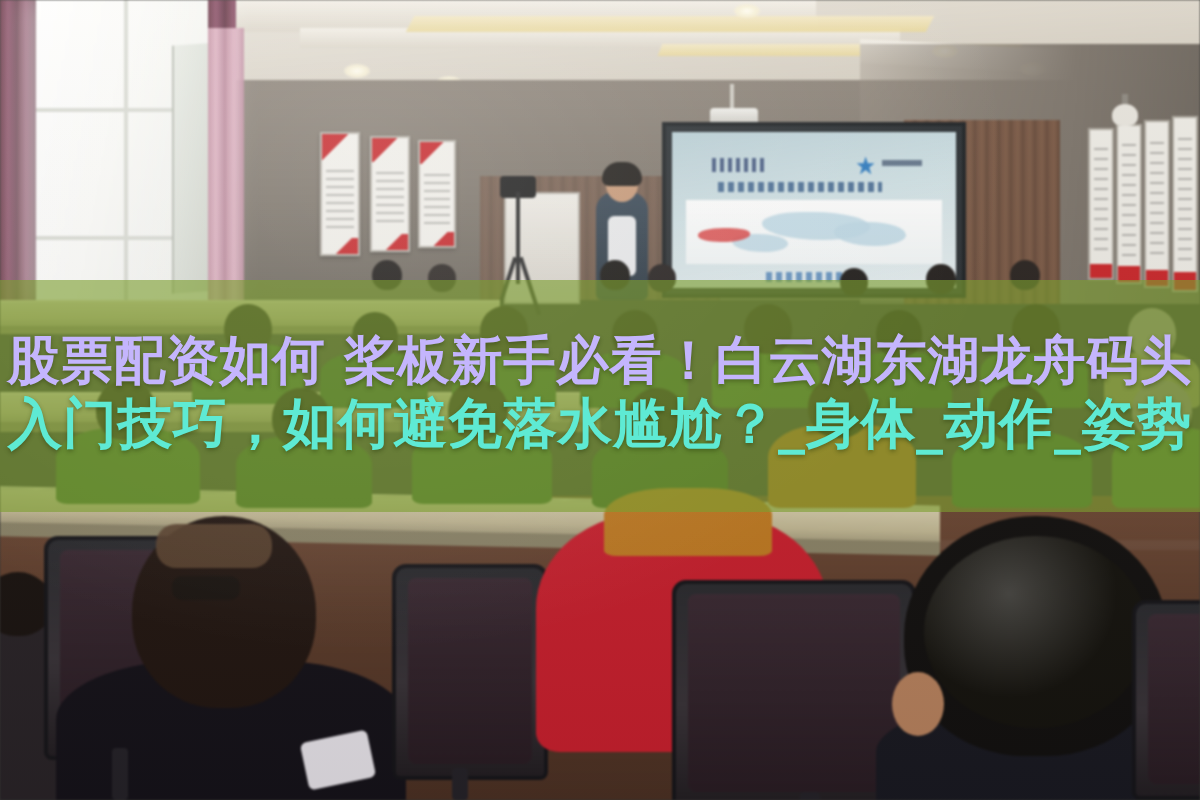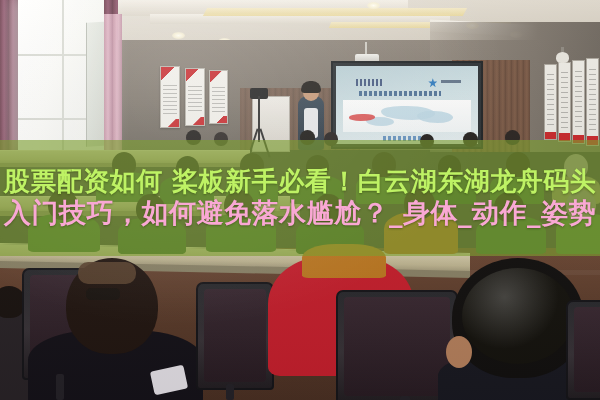--- a/index.html
+++ b/index.html
@@ -556,17 +556,17 @@
 
     <div class="chair-leg" style="left:56px;  top:374px; width:8px;  height:26px;"></div>
     <div class="chair-leg" style="left:226px; top:384px; width:8px;  height:16px;"></div>
     <div class="chair-leg" style="left:400px; top:396px; width:10px; height:10px;"></div>
 
   </div>
 
   <div class="grade"></div>
 
   <div class="band" id="band" style="top: 140px; height: 116px; background: rgba(124, 158, 49, 0.62);">
-    <div class="band-line l1" style="color: #bef264; font-size: 26px;">股票配资如何 桨板新手必看！白云湖东湖龙舟码头</div>
-    <div class="band-line l2" style="color: #f9a8d4; font-size: 27px;">入门技巧，如何避免落水尴尬？_身体_动作_姿势</div>
+    <div class="band-line l1" style="color: #c4b5fd; font-size: 26px;">股票配资如何 桨板新手必看！白云湖东湖龙舟码头</div>
+    <div class="band-line l2" style="color: #5eead4; font-size: 27px;">入门技巧，如何避免落水尴尬？_身体_动作_姿势</div>
   </div>
 
 </div>
 
 </body></html>

